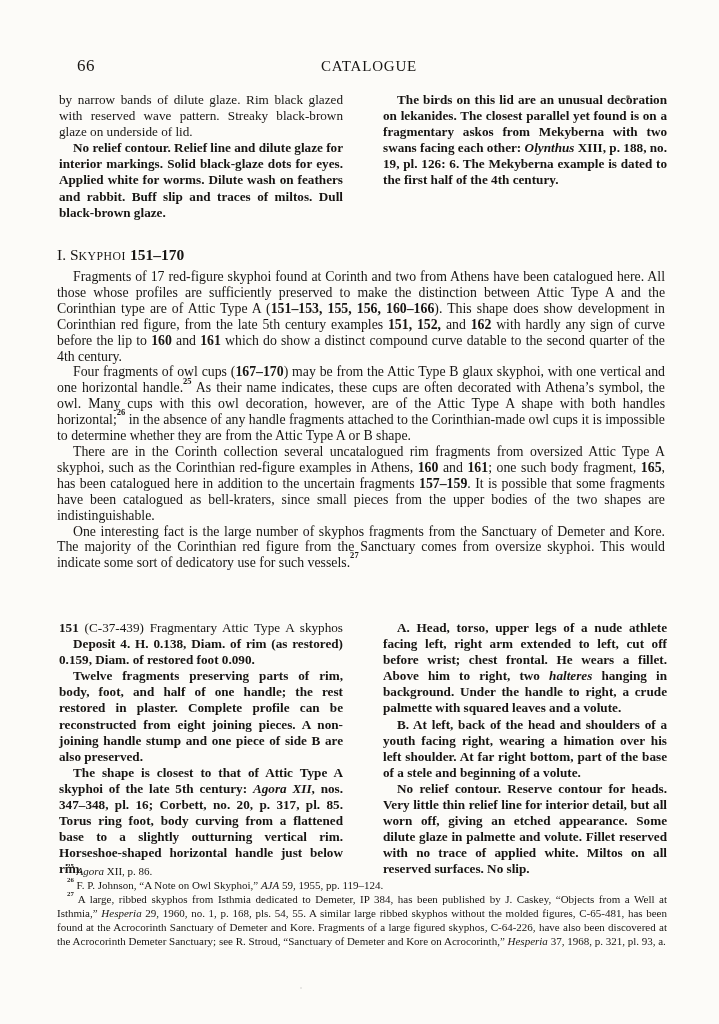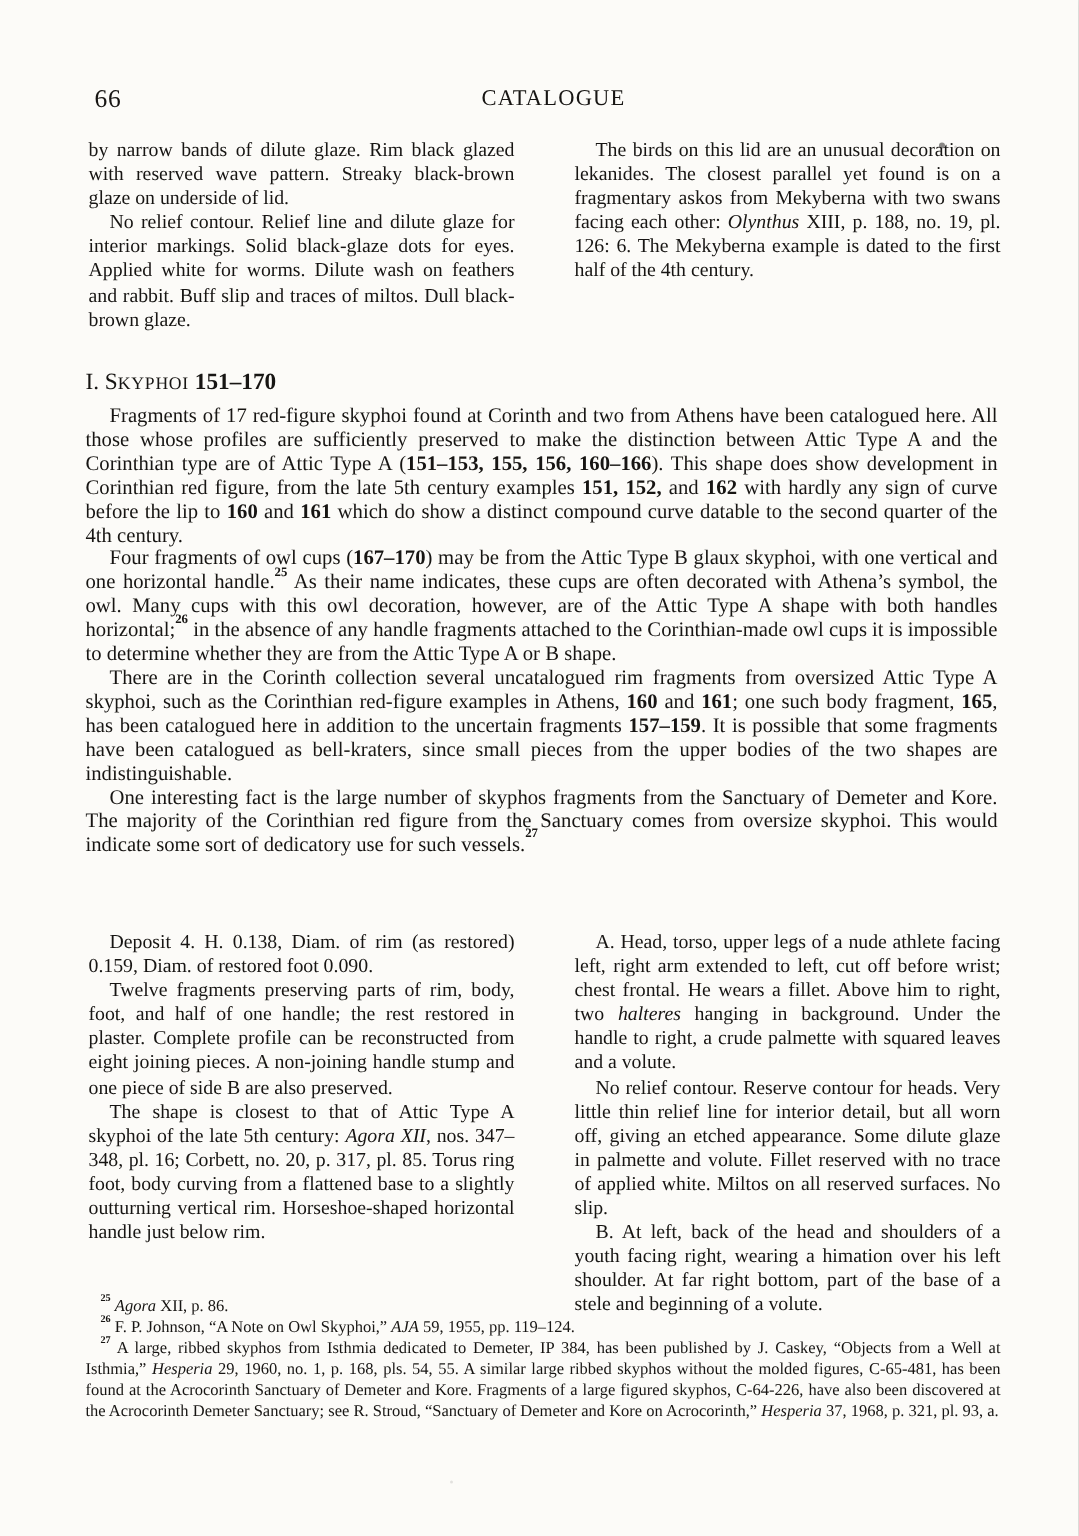--- a/index.html
+++ b/index.html
@@ -7,28 +7,28 @@
     position:relative;
     width:719px;height:1024px;
     background:#fcfbf8;
     font-family:"Liberation Serif","DejaVu Serif",serif;
     color:#171513;
     overflow:hidden;
     box-shadow:0 0 6px rgba(0,0,0,.25);
   }
   
   .header{position:absolute;left:57px;top:56px;width:608px;height:22px;}
-  .page-number{position:absolute;left:6px;top:0;font-size:17px;letter-spacing:.5px;}
+  .page-number{position:absolute;left:20px;top:0;font-size:17px;letter-spacing:.5px;}
   .running-header{position:absolute;left:16px;right:0;top:2px;text-align:center;font-size:15px;letter-spacing:.8px;}
   
   .cols{position:absolute;left:59px;width:608px;display:flex;gap:40px;}
   .cols-top{top:92px;}
   .col{width:292px;}
   .cols p{font-size:13.2px;line-height:16.1px;text-align:justify;margin:0;}
-  .indent{text-indent:14px;}
+  .indent{text-indent:14px;font-weight:bold;}
   
   .section-heading{position:absolute;left:57px;top:246px;font-size:15.5px;}
   .sc{font-size:.76em;letter-spacing:.5px;}
   
   .intro{position:absolute;left:57px;top:269px;width:608px;}
   .intro p{font-size:13.8px;line-height:15.9px;text-align:justify;text-indent:16px;margin:0;}
   
   .cols-entry{top:620px;}
   .entry-headline{font-size:13.2px;line-height:16.1px;text-align:justify;text-align-last:justify;margin:0;}
   .plate-line{font-size:13.2px;line-height:16.1px;text-align:right;margin:0;}
@@ -68,28 +68,29 @@
 
   <div class="intro">
     <p><span>Fragments of 17 red-figure skyphoi found at Corinth and two from Athens have been catalogued here. All those whose profiles are sufficiently preserved to make the distinction between Attic Type A and the Corinthian type are of Attic Type A (</span><span class="b">151–153, 155, 156, 160–166</span><span>). This shape does show development in Corinthian red figure, from the late 5th century examples </span><span class="b">151, 152,</span><span> and </span><span class="b">162</span><span> with hardly any sign of curve before the lip to </span><span class="b">160</span><span> and </span><span class="b">161</span><span> which do show a distinct compound curve datable to the second quarter of the 4th century.</span></p>
     <p><span>Four fragments of owl cups (</span><span class="b">167–170</span><span>) may be from the Attic Type B glaux skyphoi, with one vertical and one horizontal handle.</span><sup>25</sup><span> As their name indicates, these cups are often decorated with Athena’s symbol, the owl. Many cups with this owl decoration, however, are of the Attic Type A shape with both handles horizontal;</span><sup>26</sup><span> in the absence of any handle fragments attached to the Corinthian-made owl cups it is impossible to determine whether they are from the Attic Type A or B shape.</span></p>
     <p><span>There are in the Corinth collection several uncatalogued rim fragments from oversized Attic Type A skyphoi, such as the Corinthian red-figure examples in Athens, </span><span class="b">160</span><span> and </span><span class="b">161</span><span>; one such body fragment, </span><span class="b">165</span><span>, has been catalogued here in addition to the uncertain fragments </span><span class="b">157–159</span><span>. It is possible that some fragments have been catalogued as bell-kraters, since small pieces from the upper bodies of the two shapes are indistinguishable.</span></p>
     <p><span>One interesting fact is the large number of skyphos fragments from the Sanctuary of Demeter and Kore. The majority of the Corinthian red figure from the Sanctuary comes from oversize skyphoi. This would indicate some sort of dedicatory use for such vessels.</span><sup>27</sup></p>
   </div>
 
   <div class="cols cols-entry">
     <div class="col">
+      <p class="entry-headline"><span class="b">151</span><span> (C-37-439) Fragmentary Attic Type A skyphos</span></p>
       <p class="indent"><span>Deposit 4. H. 0.138, Diam. of rim (as restored) 0.159, Diam. of restored foot 0.090.</span></p>
       <p class="indent"><span>Twelve fragments preserving parts of rim, body, foot, and half of one handle; the rest restored in plaster. Complete profile can be reconstructed from eight joining pieces. A non-joining handle stump and one piece of side B are also preserved.</span></p>
       <p class="indent"><span>The shape is closest to that of Attic Type A skyphoi of the late 5th century: </span><span class="i">Agora XII</span><span>, nos. 347–348, pl. 16; Corbett, no. 20, p. 317, pl. 85. Torus ring foot, body curving from a flattened base to a slightly outturning vertical rim. Horseshoe-shaped horizontal handle just below rim.</span></p>
     </div>
     <div class="col">
       <p class="indent"><span>A. Head, torso, upper legs of a nude athlete facing left, right arm extended to left, cut off before wrist; chest frontal. He wears a fillet. Above him to right, two </span><span class="i">halteres</span><span> hanging in background. Under the handle to right, a crude palmette with squared leaves and a volute.</span></p>
+      <p class="indent"><span>B. At left, back of the head and shoulders of a youth facing right, wearing a himation over his left shoulder. At far right bottom, part of the base of a stele and beginning of a volute.</span></p>
       <p class="indent"><span>No relief contour. Reserve contour for heads. Very little thin relief line for interior detail, but all worn off, giving an etched appearance. Some dilute glaze in palmette and volute. Fillet reserved with no trace of applied white. Miltos on all reserved surfaces. No slip.</span></p>
-      <p class="indent"><span>B. At left, back of the head and shoulders of a youth facing right, wearing a himation over his left shoulder. At far right bottom, part of the base of a stele and beginning of a volute.</span></p>
     </div>
   </div>
 
   <div class="footnotes">
     <p><sup>25</sup><span> </span><span class="i">Agora</span><span> XII, p. 86.</span></p>
     <p><sup>26</sup><span> F. P. Johnson, “A Note on Owl Skyphoi,” </span><span class="i">AJA</span><span> 59, 1955, pp. 119–124.</span></p>
     <p><sup>27</sup><span> A large, ribbed skyphos from Isthmia dedicated to Demeter, IP 384, has been published by J. Caskey, “Objects from a Well at Isthmia,” </span><span class="i">Hesperia</span><span> 29, 1960, no. 1, p. 168, pls. 54, 55. A similar large ribbed skyphos without the molded figures, C-65-481, has been found at the Acrocorinth Sanctuary of Demeter and Kore. Fragments of a large figured skyphos, C-64-226, have also been discovered at the Acrocorinth Demeter Sanctuary; see R. Stroud, “Sanctuary of Demeter and Kore on Acrocorinth,” </span><span class="i">Hesperia</span><span> 37, 1968, p. 321, pl. 93, a.</span></p>
   </div>
 
   <div class="speck speck-1"></div>

